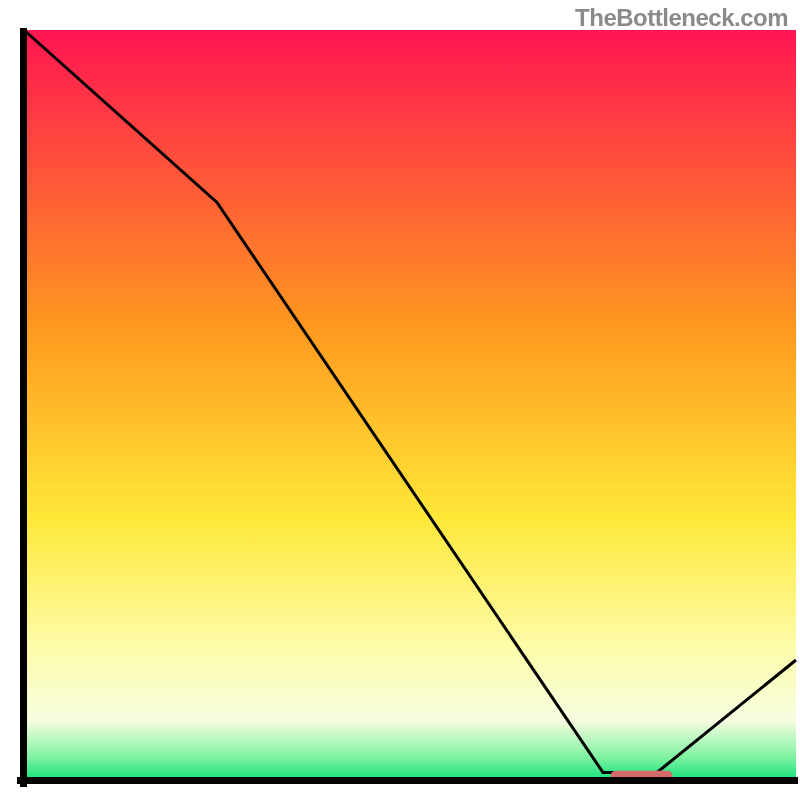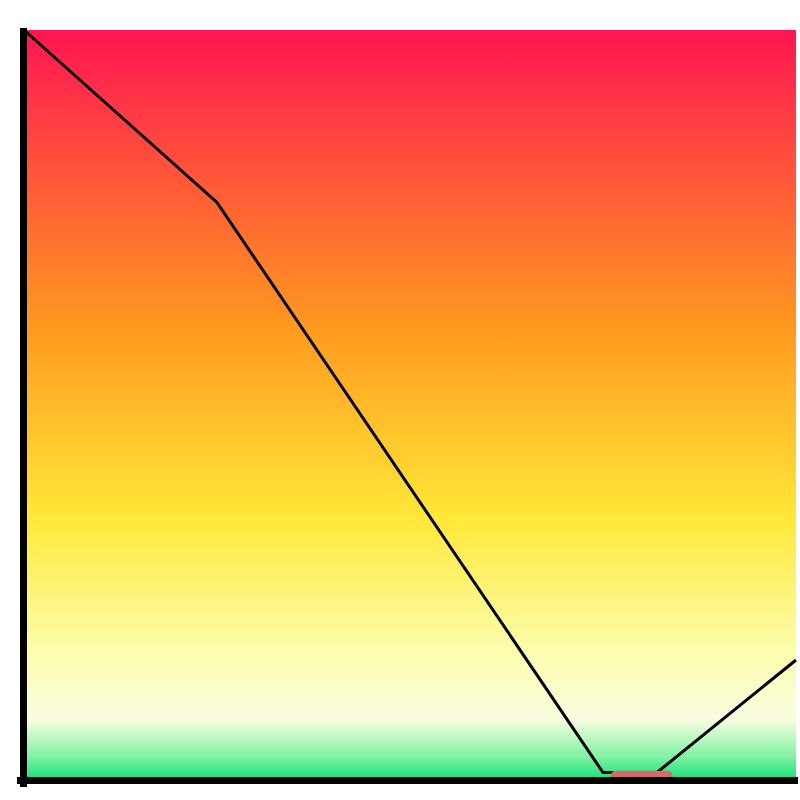--- a/index.html
+++ b/index.html
@@ -26,20 +26,21 @@
     letter-spacing: -0.5px;
   }
   svg {
     display: block;
   }
 </style>
 </head>
 <body>
 
 <div class="container">
+  <div class="watermark">TheBottleneck.com</div>
 
   <svg id="chart-svg" width="800" height="800" viewBox="0 0 800 800">
     <defs>
       <linearGradient id="bg-grad" x1="0" y1="0" x2="0" y2="1">
           <stop offset="0%" stop-color="#ff1552"></stop>
           <stop offset="40%" stop-color="#ff9a1f"></stop>
           <stop offset="65%" stop-color="#ffe838"></stop>
           <stop offset="82%" stop-color="#fdfca8"></stop>
           <stop offset="92%" stop-color="#f8fde0"></stop>
           <stop offset="97%" stop-color="#7ef2a0"></stop>

